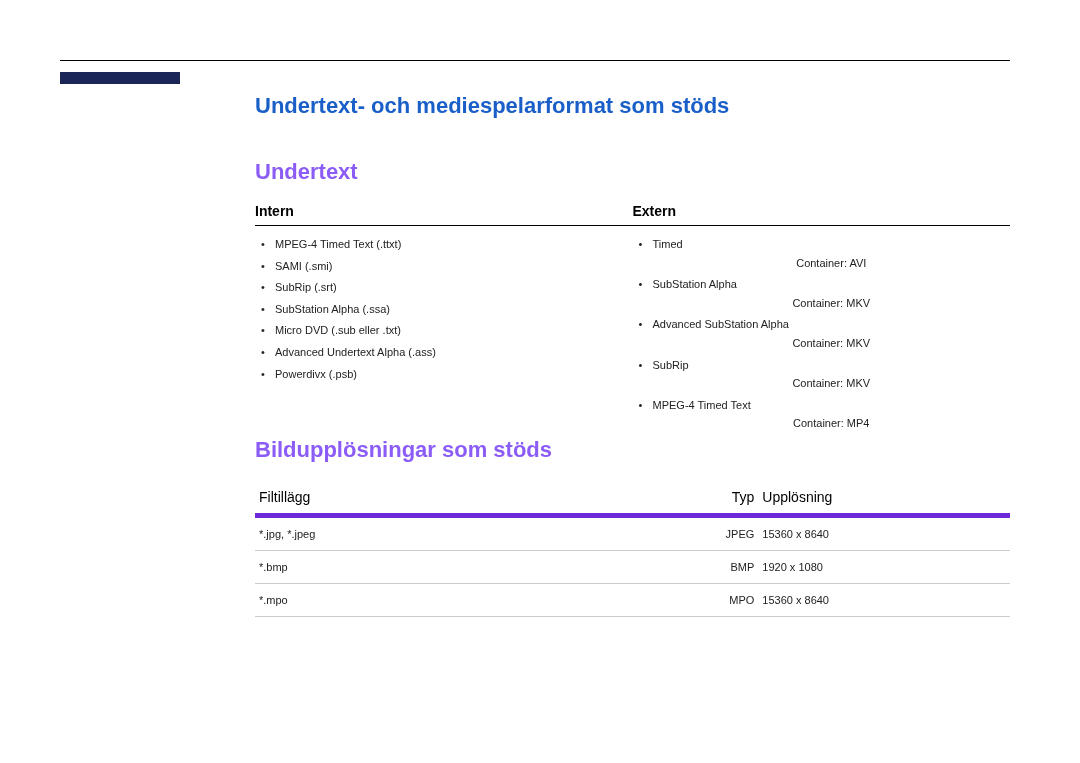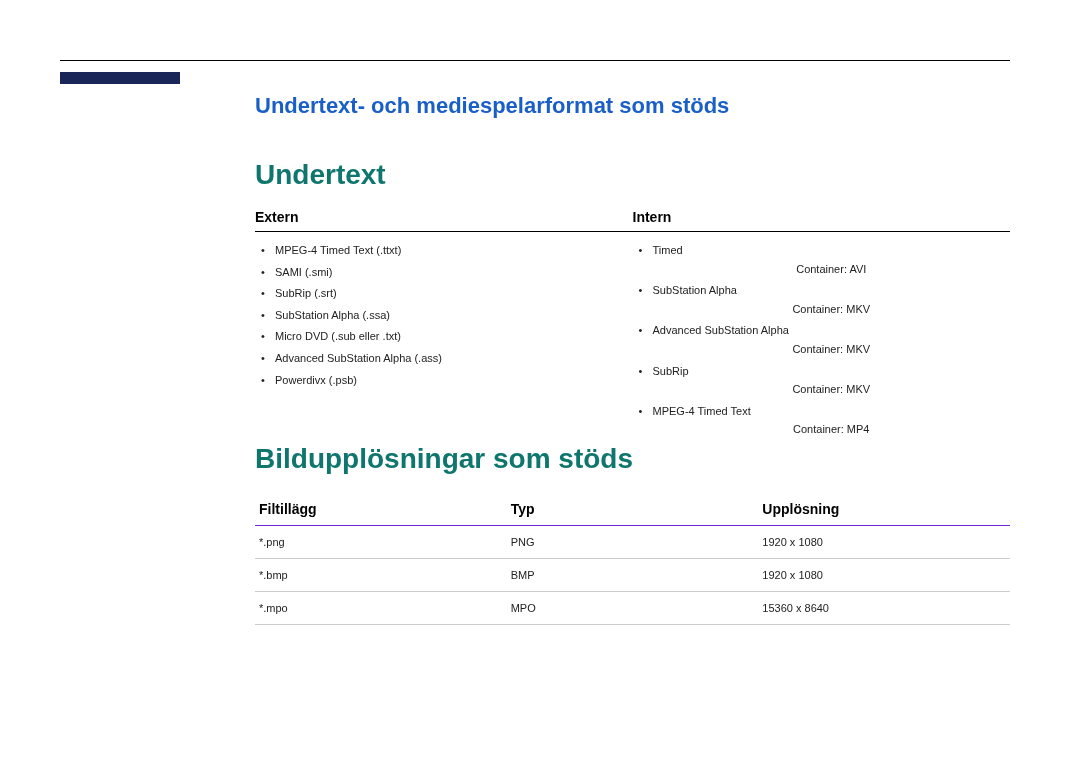--- a/index.html
+++ b/index.html
@@ -31,22 +31,22 @@
     margin-bottom: 32px;
     margin-left: -195px;
   }
   h1.main-title {
     color: #1a5fc8;
     font-size: 22px;
     font-weight: 600;
     margin-bottom: 40px;
   }
   h2.section-title {
-    color: #0f766e;
-    font-size: 28px;
+    color: #8b5cf6;
+    font-size: 22px;
     font-weight: 600;
     margin-bottom: 18px;
   }
   .subtitle-row {
     display: flex;
     border-bottom: 1px solid #000;
     padding-bottom: 6px;
     margin-bottom: 10px;
   }
   .subtitle-col {
@@ -85,59 +85,59 @@
   }
   
   .img-table {
     width: 100%;
     border-collapse: collapse;
     font-size: 11px;
   }
   .img-table thead th {
     text-align: left;
     font-size: 14px;
-    font-weight: 700;
+    font-weight: 400;
     padding: 8px 4px 8px 4px;
-    border-bottom: 1px solid #6d28d9;
+    border-bottom: 5px solid #6d28d9;
   }
   .img-table tbody td {
     padding: 10px 4px;
     border-bottom: 1px solid #ccc;
     color: #222;
   }
   .img-table th:nth-child(1), .img-table td:nth-child(1) { width: 33%; }
-  .img-table th:nth-child(2), .img-table td:nth-child(2) { width: 33%; }
+  .img-table th:nth-child(2), .img-table td:nth-child(2) { width: 33%; text-align: right; }
   .img-table th:nth-child(3), .img-table td:nth-child(3) { width: 33%; }
 </style>
 </head>
 <body>
 
 <div class="side-tab"></div>
 
 <div class="content">
   <hr class="top-rule">
 
   <h1 class="main-title">Undertext- och mediespelarformat som stöds</h1>
 
   <h2 class="section-title">Undertext</h2>
 
   <div class="subtitle-row">
+    <div class="subtitle-col">Intern</div>
     <div class="subtitle-col">Extern</div>
-    <div class="subtitle-col">Intern</div>
   </div>
 
   <div class="lists-row">
     <div class="list-col">
       <ul class="bullets" id="extern-list">
           <li>MPEG-4 Timed Text (.ttxt)</li>
           <li>SAMI (.smi)</li>
           <li>SubRip (.srt)</li>
           <li>SubStation Alpha (.ssa)</li>
           <li>Micro DVD (.sub eller .txt)</li>
-          <li>Advanced SubStation Alpha (.ass)</li>
+          <li>Advanced Undertext Alpha (.ass)</li>
           <li>Powerdivx (.psb)</li>
         </ul>
     </div>
     <div class="list-col">
       <ul class="bullets" id="intern-list">
           <li><span>Timed</span><span class="sub">Container: AVI</span></li>
           <li><span>SubStation Alpha</span><span class="sub">Container: MKV</span></li>
           <li><span>Advanced SubStation Alpha</span><span class="sub">Container: MKV</span></li>
           <li><span>SubRip</span><span class="sub">Container: MKV</span></li>
           <li><span>MPEG-4 Timed Text</span><span class="sub">Container: MP4</span></li>
@@ -150,23 +150,23 @@
   <table class="img-table">
     <thead>
       <tr>
         <th>Filtillägg</th>
         <th>Typ</th>
         <th>Upplösning</th>
       </tr>
     </thead>
     <tbody id="img-tbody">
         <tr>
-          <td>*.png</td>
-          <td>PNG</td>
-          <td>1920 x 1080</td>
+          <td>*.jpg, *.jpeg</td>
+          <td>JPEG</td>
+          <td>15360 x 8640</td>
         </tr>
         <tr>
           <td>*.bmp</td>
           <td>BMP</td>
           <td>1920 x 1080</td>
         </tr>
         <tr>
           <td>*.mpo</td>
           <td>MPO</td>
           <td>15360 x 8640</td>

